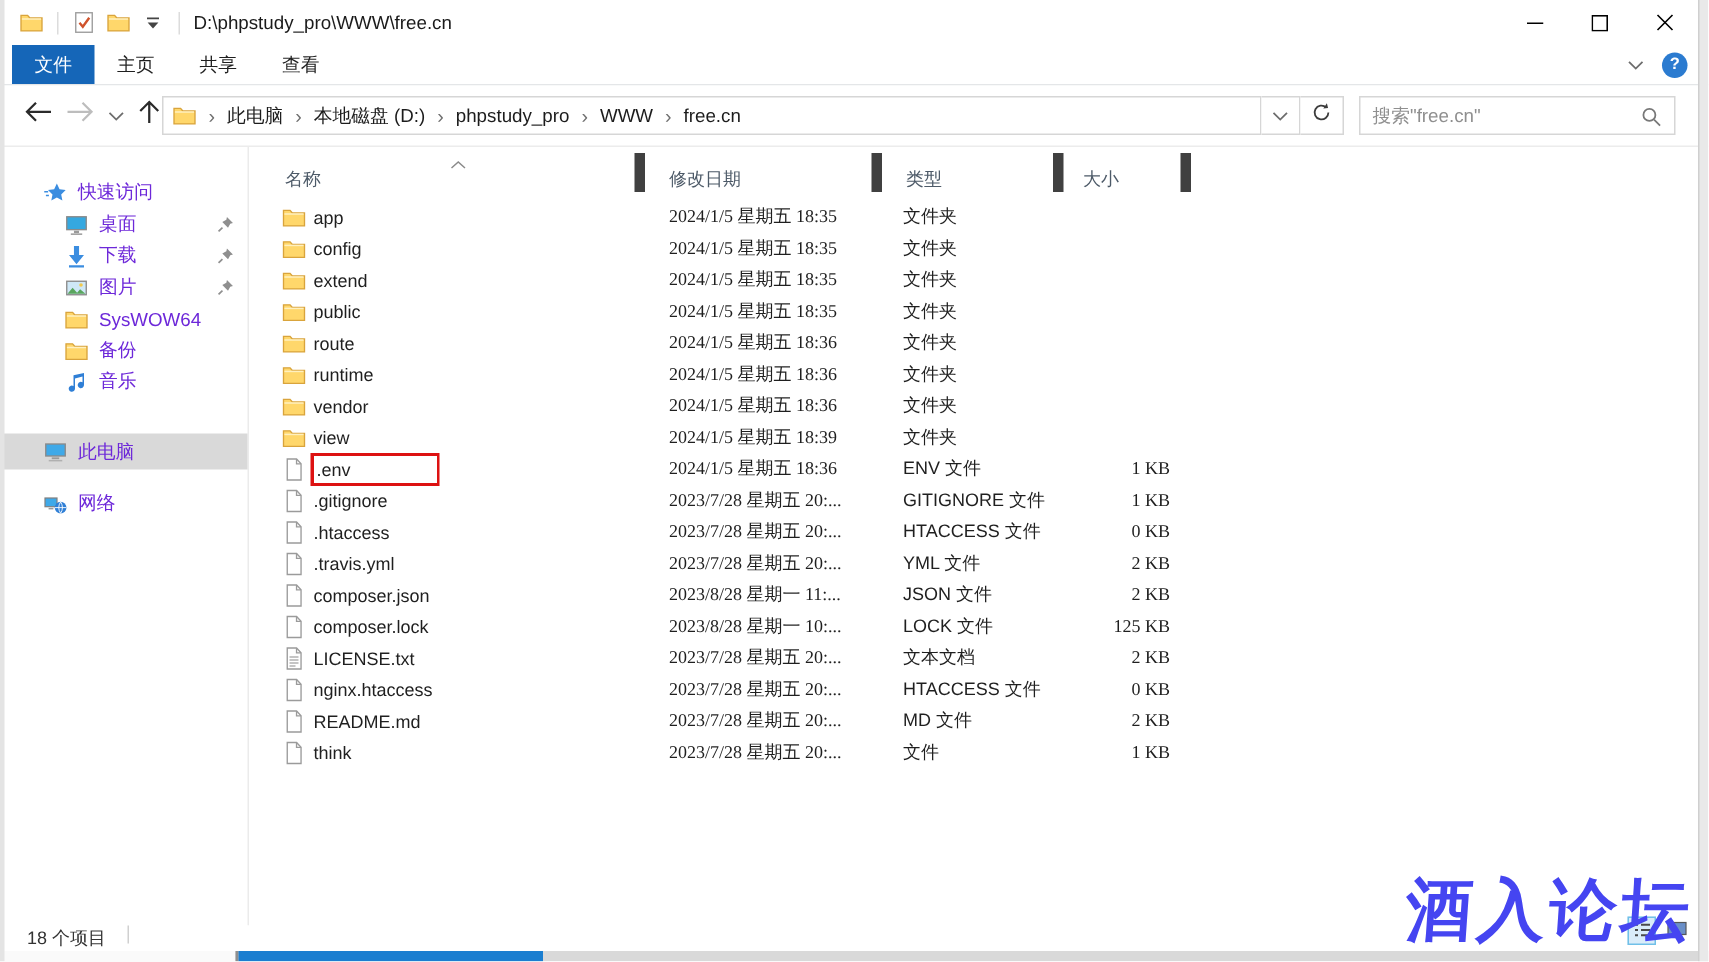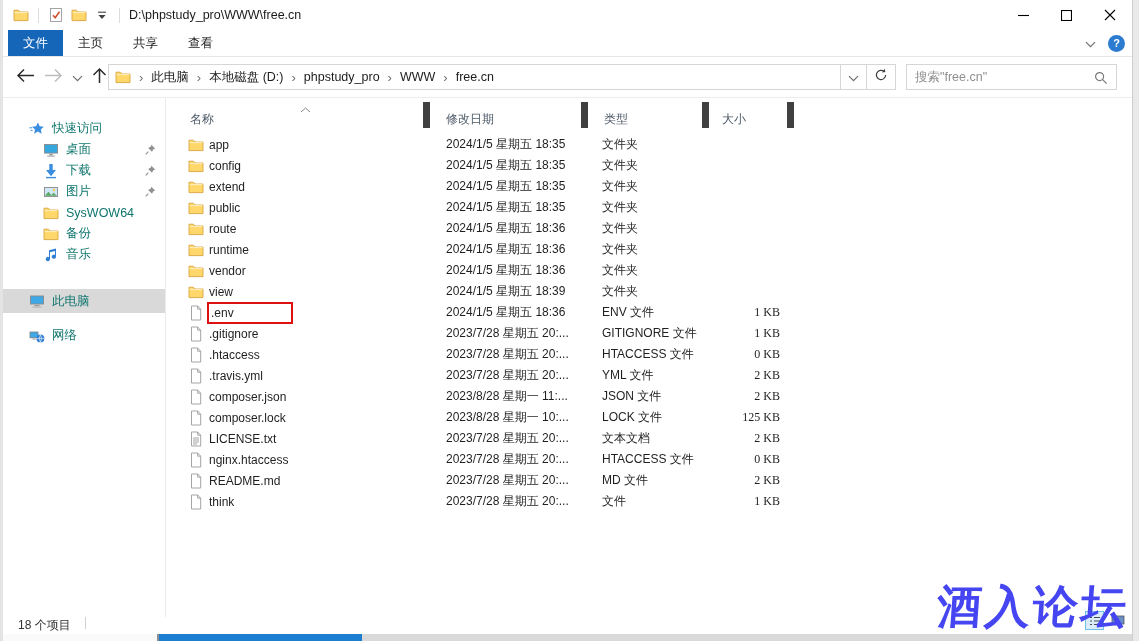--- a/index.html
+++ b/index.html
@@ -33,39 +33,39 @@
   .addr-chevron{width:26px;height:26px;border:1px solid #d6d6d6;border-left:none;display:flex;align-items:center;justify-content:center;flex:none;background:#fff;}
   .refresh-btn{width:29px;height:26px;border:1px solid #d6d6d6;border-left:none;display:flex;align-items:center;justify-content:center;flex:none;background:#fff;}
   .searchbox{width:211px;height:26px;border:1px solid #d6d6d6;margin-left:10px;position:relative;display:flex;align-items:center;flex:none;background:#fff;}
   .searchbox input{border:none;outline:none;width:100%;height:100%;padding:0 26px 0 8px;font-size:12.5px;color:#333;background:transparent;}
   .searchbox input::placeholder{color:#8f8f8f;opacity:1;}
   .search-glyph{position:absolute;right:8px;top:6px;}
 
   
   .main{position:absolute;top:98px;left:0;width:1132px;height:519px;background:#fff;}
   .sidebar{position:absolute;left:0;top:0;width:166px;height:100%;border-right:1px solid #ebebeb;padding-top:20px;}
-  .side-item{height:21px;display:flex;align-items:center;font-size:12.5px;color:#0f766e;padding-left:29px;gap:7px;position:relative;white-space:nowrap;}
+  .side-item{height:21px;display:flex;align-items:center;font-size:12.5px;color:#6d28d9;padding-left:29px;gap:7px;position:relative;white-space:nowrap;}
   .side-item.child{padding-left:43px;}
   .side-item.selected{background:#d9d9d9;height:24px;}
   .side-item.mt-lg{margin-top:24px;}
   .side-item.mt-sm{margin-top:12px;}
   .sicon{width:16px;height:16px;flex:none;display:inline-flex;}
   .pin{position:absolute;right:9px;top:5px;width:11px;height:11px;}
 
   .filearea{position:absolute;left:167px;top:0;right:0;height:100%;padding-top:4px;}
   .lheader{display:grid;grid-template-columns:263px 158px 121px 85px;height:26px;font-size:12px;color:#4d5a68;}
   .hcol{height:100%;display:flex;align-items:flex-end;padding-left:16px;border-right:7px solid #404040;position:relative;}
   .hcol-name{padding-left:23px;}
   .hcol-size{padding-left:13px;}
   .sortcaret{position:absolute;left:133px;top:0;}
   .rows{margin-top:6px;}
   .frow{display:grid;grid-template-columns:263px 158px 121px 85px;height:21px;align-items:center;font-size:12px;color:#1f1f1f;}
   .c-name{display:flex;align-items:center;padding-left:21px;gap:5px;overflow:visible;white-space:nowrap;}
   .ficon{width:16px;height:16px;flex:none;display:inline-flex;}
-  .c-date{padding-left:16px;white-space:nowrap;}
+  .c-date{padding-left:16px;white-space:nowrap;font-family:Liberation Serif, serif;}
   .c-type{padding-left:14px;white-space:nowrap;}
   .c-size{text-align:right;padding-right:14px;white-space:nowrap;font-family:Liberation Serif, serif;}
   .fname.hl{display:inline-block;min-width:82px;height:18px;line-height:18px;padding-left:2px;box-shadow:0 0 0 2px #dd1111;}
 
   
   .statusbar{position:absolute;left:0;top:617px;width:1132px;height:17px;display:flex;font-size:12px;color:#333;background:#fff;}
   .statusbar .count{margin-left:18px;}
   .statusbar .sdiv{width:1px;height:12px;background:#d0d0d0;margin-left:14px;}
   .viewbtn{position:absolute;z-index:45;}
   .vb-details{left:1085px;top:611px;width:19px;height:19px;background:#d9ecf9;border:1px solid #70c0e8;display:flex;align-items:center;justify-content:center;}

